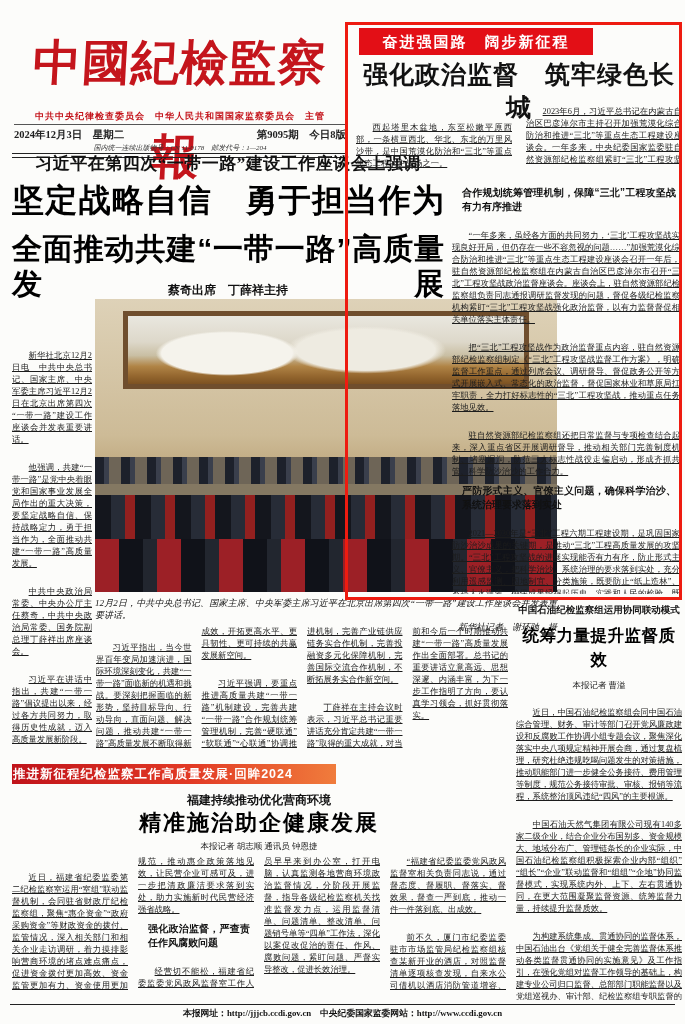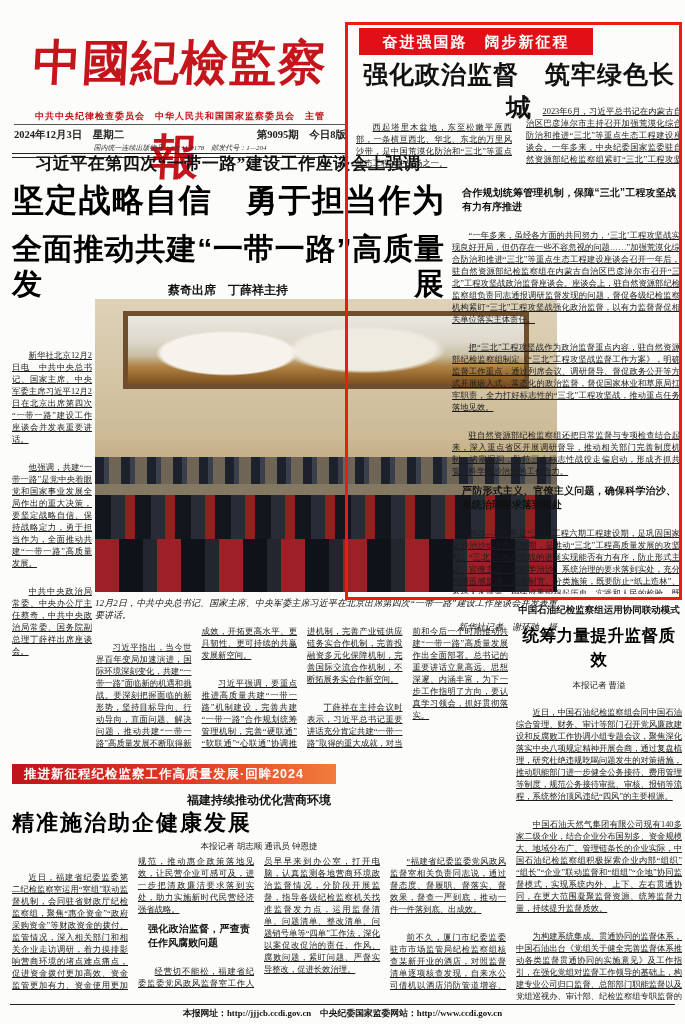--- a/index.html
+++ b/index.html
@@ -59,23 +59,23 @@
   .photo-crowd1{position:absolute;left:0;top:67%;width:100%;height:15%;
                 background:repeating-linear-gradient(90deg,#14161d 0 16px,#272c37 16px 30px,#93201f 30px 40px);}
   .photo-crowd2{position:absolute;left:0;top:82%;width:100%;height:18%;
                 background:repeating-linear-gradient(90deg,#9c2026 0 24px,#101219 24px 48px,#22262f 48px 62px);}
   .caption{left:95px;top:597px;width:462px;font-style:italic;font-size:9px;line-height:1.35;color:#111;}
   .caption-credit{text-align:right;}
   
   .bl-banner{left:12px;top:764px;width:324px;height:20px;color:#fff;
              background:linear-gradient(90deg,#c0131a 0%,#e23a25 55%,#f07c3c 100%);
              font-family:"Liberation Sans",sans-serif;font-weight:bold;font-size:12.5px;line-height:20px;
-             padding-left:12px;box-sizing:border-box;letter-spacing:1px;}
+             padding-left:1px;box-sizing:border-box;letter-spacing:1px;}
   .bl-kicker{left:12px;top:792px;width:494px;text-align:center;font-weight:bold;font-size:12px;color:#111;}
-  .bl-headline{left:12px;top:808px;width:494px;text-align:left;font-weight:bold;font-size:22px;
+  .bl-headline{left:12px;top:808px;width:494px;text-align:center;font-weight:bold;font-size:22px;
                letter-spacing:2px;color:#000;}
   .bl-byline{left:12px;top:841px;width:494px;text-align:center;font-size:8.5px;color:#222;}
   .bl-cols{left:12px;top:856px;width:494px;height:144px;column-count:4;column-gap:10px;overflow:hidden;}
   
   .br-box{left:516px;top:604px;width:166px;height:396px;overflow:hidden;}
   .br-kicker{text-align:center;font-weight:bold;font-size:9.5px;margin:0 0 6px 0;color:#111;}
   .br-headline{text-align:center;font-weight:bold;font-size:16.5px;letter-spacing:.5px;margin:0 0 7px 0;color:#000;}
   .br-byline{text-align:center;font-size:8.5px;margin:0 0 7px 0;color:#222;}
   
   .foot-rule{left:10px;top:1004px;width:665px;border-top:1px solid #222;}
@@ -98,20 +98,21 @@
 
   <div class="abs lead-kicker">习近平在第四次“一带一路”建设工作座谈会上强调</div>
   <div class="abs lead-h1">坚定战略自信　勇于担当作为</div>
   <div class="abs lead-h2">全面推动共建“一带一路”高质量发展</div>
   <div class="abs lead-deck">蔡奇出席　丁薛祥主持</div>
 
   <div class="abs lead-col1 smallbody jt">
       <p class="p">新华社北京12月2日电　中共中央总书记、国家主席、中央军委主席习近平12月2日在北京出席第四次“一带一路”建设工作座谈会并发表重要讲话。</p>
       <p class="p">他强调，共建“一带一路”是党中央着眼党和国家事业发展全局作出的重大决策，要坚定战略自信、保持战略定力，勇于担当作为，全面推动共建“一带一路”高质量发展。</p>
       <p class="p">中共中央政治局常委、中央办公厅主任蔡奇，中共中央政治局常委、国务院副总理丁薛祥出席座谈会。</p>
+      <p class="p">习近平在讲话中指出，共建“一带一路”倡议提出以来，经过各方共同努力，取得历史性成就，迈入高质量发展新阶段。</p>
     </div>
 
   <div class="abs photo">
     <div class="photo-wall">
       <div class="painting"></div>
     </div>
     <div class="photo-dais"></div>
     <div class="photo-table"></div>
     <div class="photo-crowd1"></div>
     <div class="photo-crowd2"></div>

